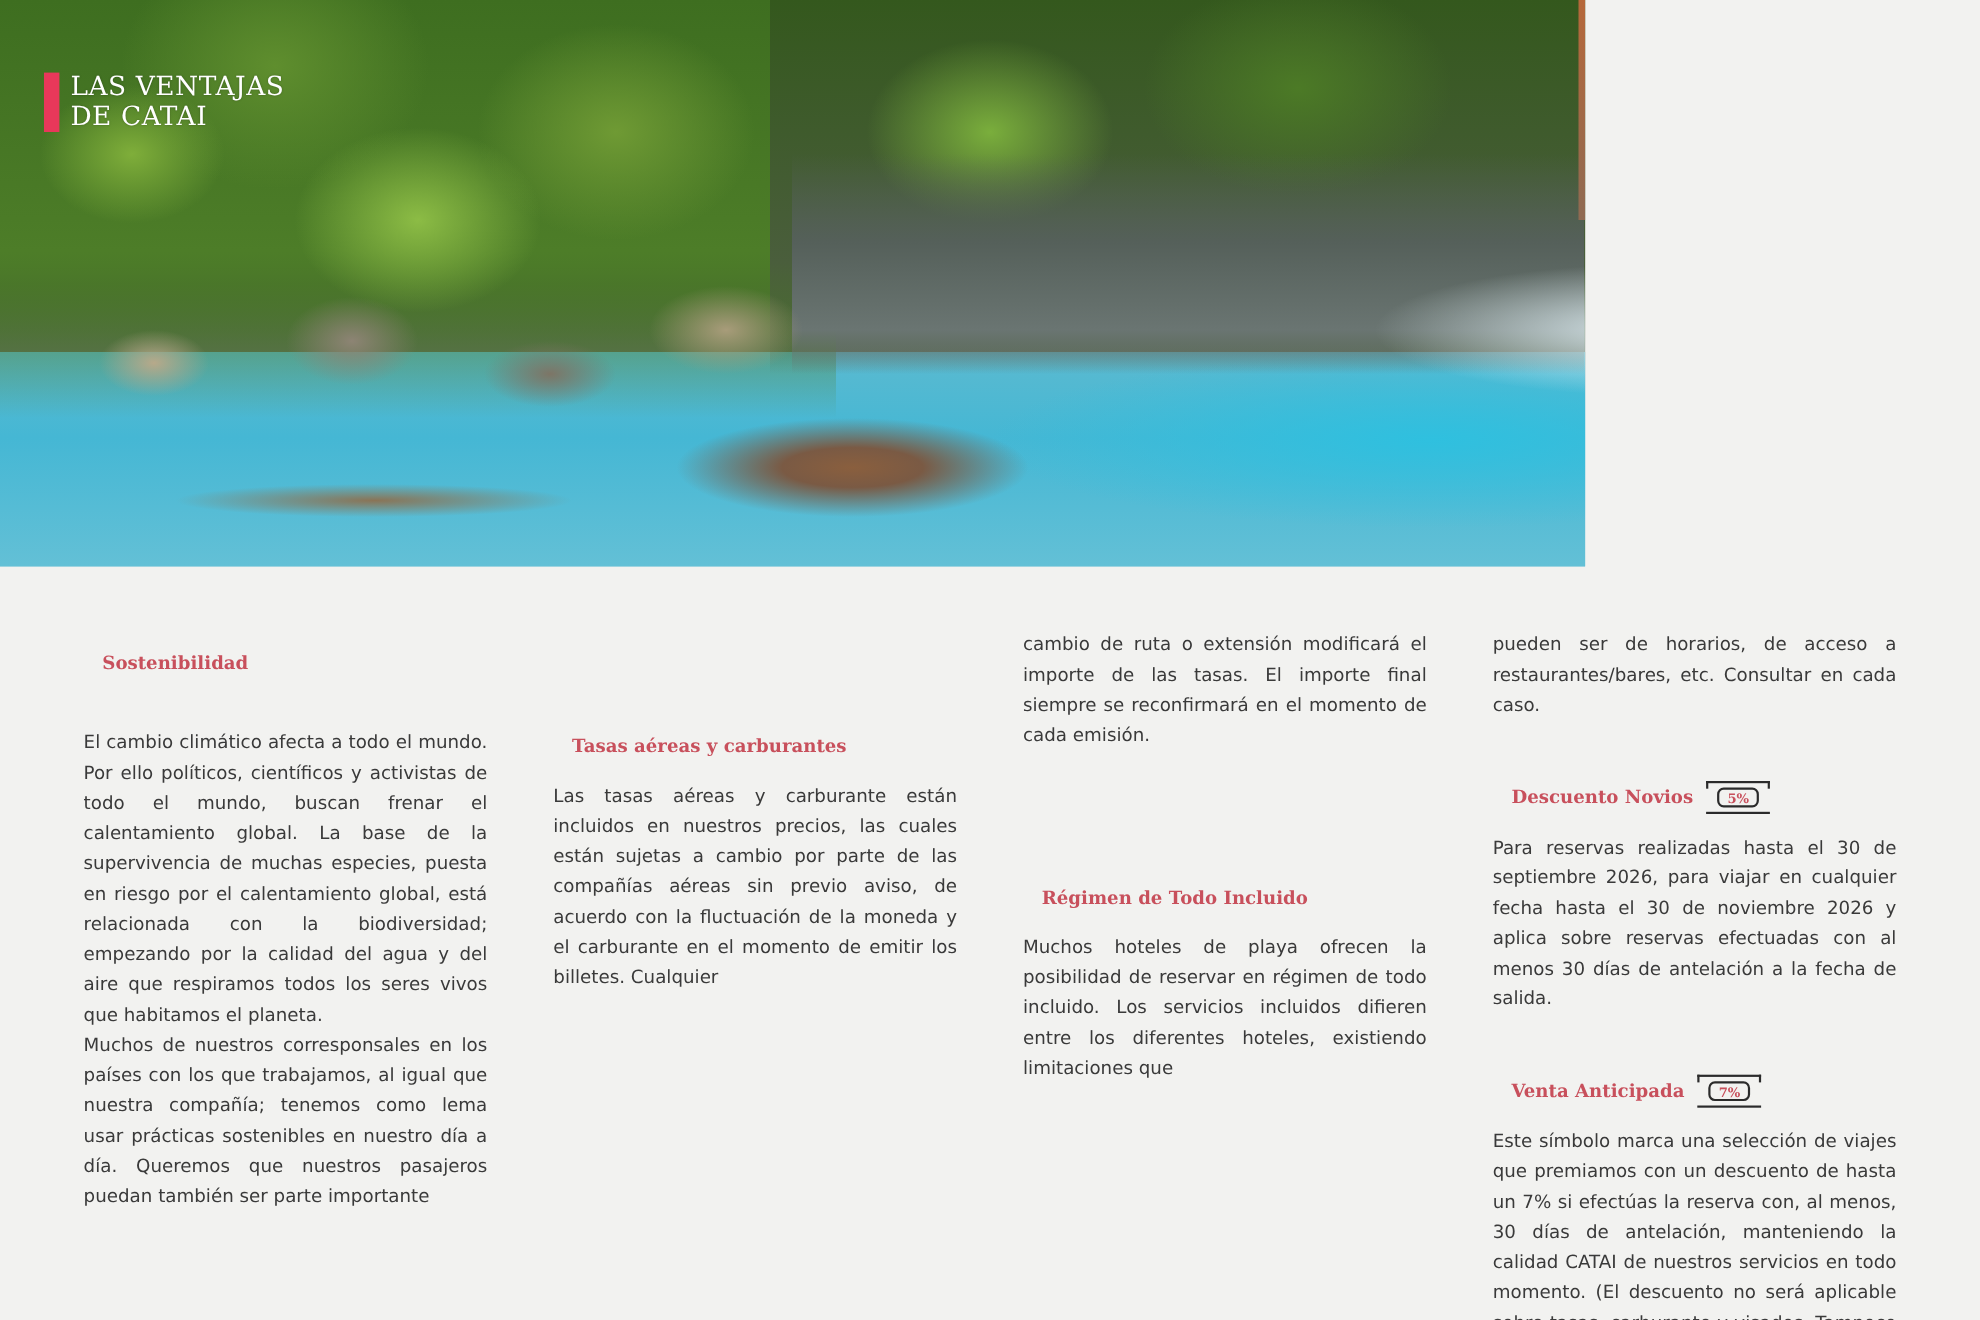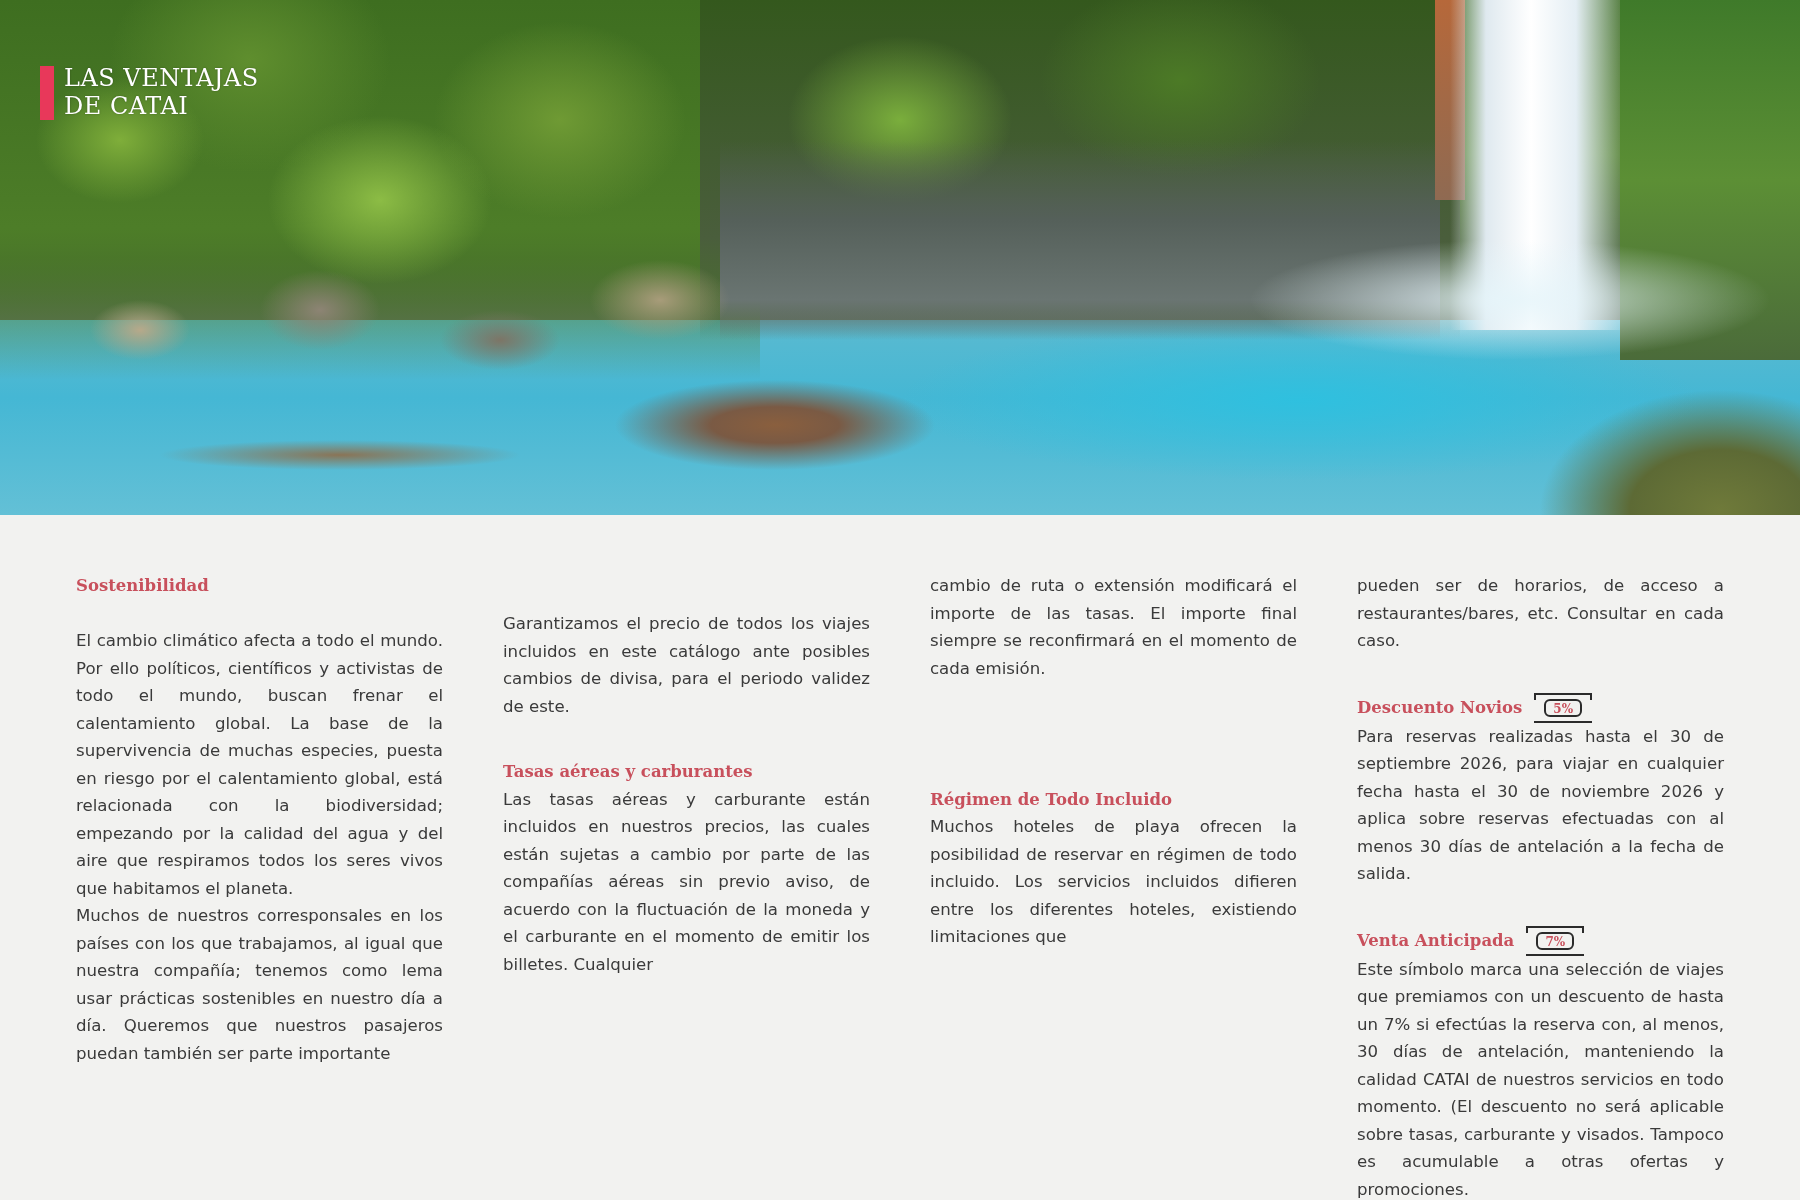--- a/index.html
+++ b/index.html
@@ -3,21 +3,21 @@
 <meta charset="utf-8">
 <style>
   html, body { margin: 0; padding: 0; }
   body {
     width: 1800px; height: 1200px; overflow: hidden;
     background: #f2f2f0;
     font-family: "DejaVu Sans", sans-serif;
     position: relative;
   }
   .hero {
-    position: absolute; left: 0; top: 0; width: 1800px; height: 515px;
+    position: absolute; left: 0; top: 0; width: 1441px; height: 515px;
     overflow: hidden;
     background: linear-gradient(180deg, #3d6b22 0%, #4f7d2a 30%, #3f5b30 50%, #5a6a55 62%, #4fb8cf 75%, #3fb4d2 88%, #6fc3d6 100%);
   }
   .hero .layer { position: absolute; }
   .foliage-left {
     left: 0; top: 0; width: 760px; height: 380px;
     background:
       radial-gradient(ellipse 120px 90px at 120px 140px, #7fae3a 0%, rgba(127,174,58,0) 70%),
       radial-gradient(ellipse 160px 120px at 380px 200px, #8cbc45 0%, rgba(140,188,69,0) 70%),
       radial-gradient(ellipse 180px 140px at 560px 120px, #6f9a34 0%, rgba(111,154,52,0) 70%),
@@ -105,21 +105,21 @@
     font-size: 16.6px; line-height: 27.5px;
     color: #3a3a3a; text-align: justify;
   }
   .col p { margin: 0; }
   .col .gap { height: 27.5px; }
   .col .gap-lg { height: 38px; }
   .heading {
     font-family: "DejaVu Serif", serif;
     font-weight: bold; color: #c8505c;
     font-size: 16.5px; line-height: 27.5px;
-    text-align: center; margin: 0;
+    text-align: center; margin: 17px;
     display: flex; align-items: center; gap: 8px;
   }
   .badge {
     position: relative; display: inline-flex; align-items: center; justify-content: center;
     width: 58px; height: 30px; margin-left: 4px;
     border-top: 2px solid #2b2b2b; border-bottom: 2px solid #2b2b2b;
     box-sizing: border-box;
   }
   .badge::before, .badge::after {
     content: ""; position: absolute; top: -2px; height: 7px; width: 2px; background: #2b2b2b;
@@ -163,21 +163,20 @@
 
   <div class="col">
     <h3 class="heading">Sostenibilidad</h3>
     <div class="gap"></div>
     <p>El cambio climático afecta a todo el mundo. Por ello políticos, científicos y activistas de todo el mundo, buscan frenar el calentamiento global. La base de la supervivencia de muchas especies, puesta en riesgo por el calentamiento global, está relacionada con la biodiversidad; empezando por la calidad del agua y del aire que respiramos todos los seres vivos que habitamos el planeta.</p>
     <p>Muchos de nuestros corresponsales en los países con los que trabajamos, al igual que nuestra compañía; tenemos como lema usar prácticas sostenibles en nuestro día a día. Queremos que nuestros pasajeros puedan también ser parte importante</p>
   </div>
 
   <div class="col">
     <div class="gap-lg"></div>
-    <p>Garantizamos el precio de todos los viajes incluidos en este catálogo ante posibles cambios de divisa, para el periodo validez de este.</p>
     <div class="gap-lg"></div>
     <h3 class="heading">Tasas aéreas y carburantes</h3>
     <p>Las tasas aéreas y carburante están incluidos en nuestros precios, las cuales están sujetas a cambio por parte de las compañías aéreas sin previo aviso, de acuerdo con la fluctuación de la moneda y el carburante en el momento de emitir los billetes. Cualquier</p>
   </div>
 
   <div class="col">
     <p>cambio de ruta o extensión modificará el importe de las tasas. El importe final siempre se reconfirmará en el momento de cada emisión.</p>
     <div class="gap"></div>
     <div class="gap-lg"></div>
     <div class="gap-lg"></div>

